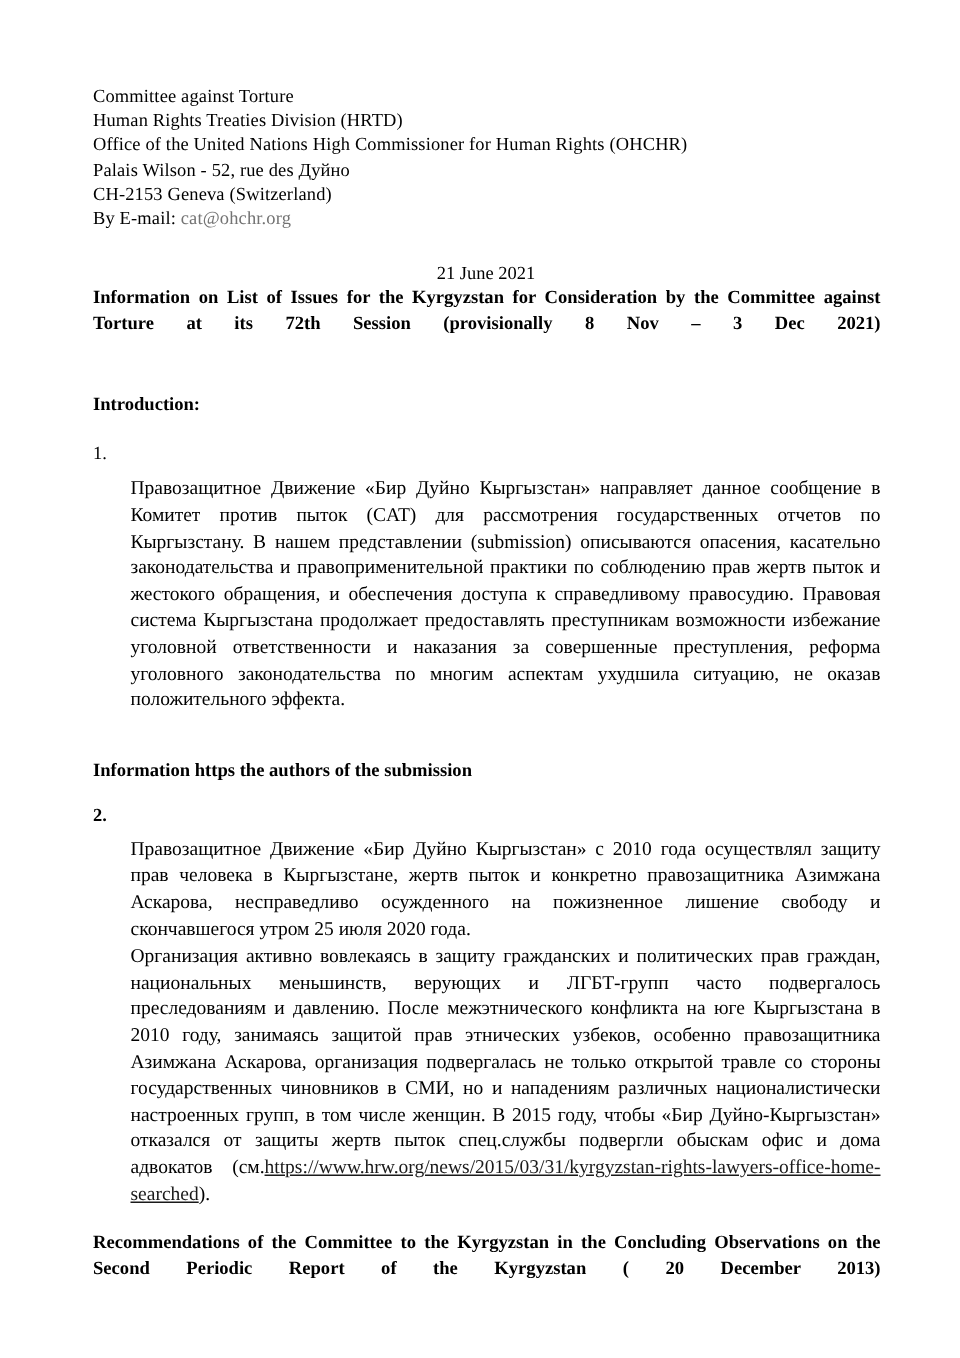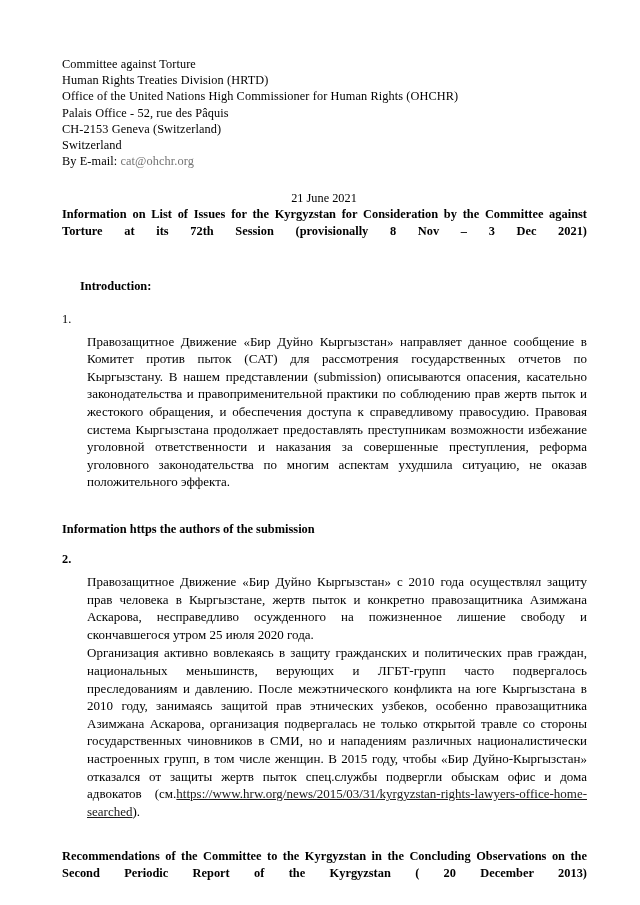--- a/index.html
+++ b/index.html
@@ -48,24 +48,24 @@
   .doc-title::after {
     content: "";
     display: inline-block;
     width: 100%;
   }
   .heading {
     font-size: 12.4px;
     font-weight: bold;
     line-height: 16px;
   }
-  .heading-intro { margin-top: 22px; margin-left: 18px; }
+  .heading-intro { margin-top: 22px; }
   .heading-authors { margin-top: 30px; }
   .heading-recs {
-    margin-top: 28px;
+    margin-top: 16px;
     line-height: 16.4px;
     text-align: justify;
   }
   .heading-recs::after {
     content: "";
     display: inline-block;
     width: 100%;
   }
   .num-marker {
     font-size: 12.3px;
@@ -95,23 +95,22 @@
 </style>
 </head>
 <body>
 
 <div class="page">
 
   <div class="addr-block">
     <div class="addr-line">Committee against Torture</div>
     <div class="addr-line">Human Rights Treaties Division (HRTD)</div>
     <div class="addr-line">Office of the United Nations High Commissioner for Human Rights (OHCHR)</div>
-    <div class="addr-line">Palais Office - 52, rue des Pâquis</div>
+    <div class="addr-line">Palais Wilson - 52, rue des Дуйно</div>
     <div class="addr-line">CH-2153 Geneva (Switzerland)</div>
-    <div class="addr-line">Switzerland</div>
     <div class="addr-line"><span>By E-mail: </span><a class="email-link" href="#">cat@ohchr.org</a></div>
   </div>
 
   <div class="date-row">21 June 2021</div>
 
   <div class="doc-title">Information on List of Issues for the Kyrgyzstan  for Consideration by the Committee against Torture at its 72th Session (provisionally  8 Nov  – 3 Dec 2021)</div>
 
   <div class="heading heading-intro">Introduction:</div>
 
   <div class="num-marker n1">1.</div>

